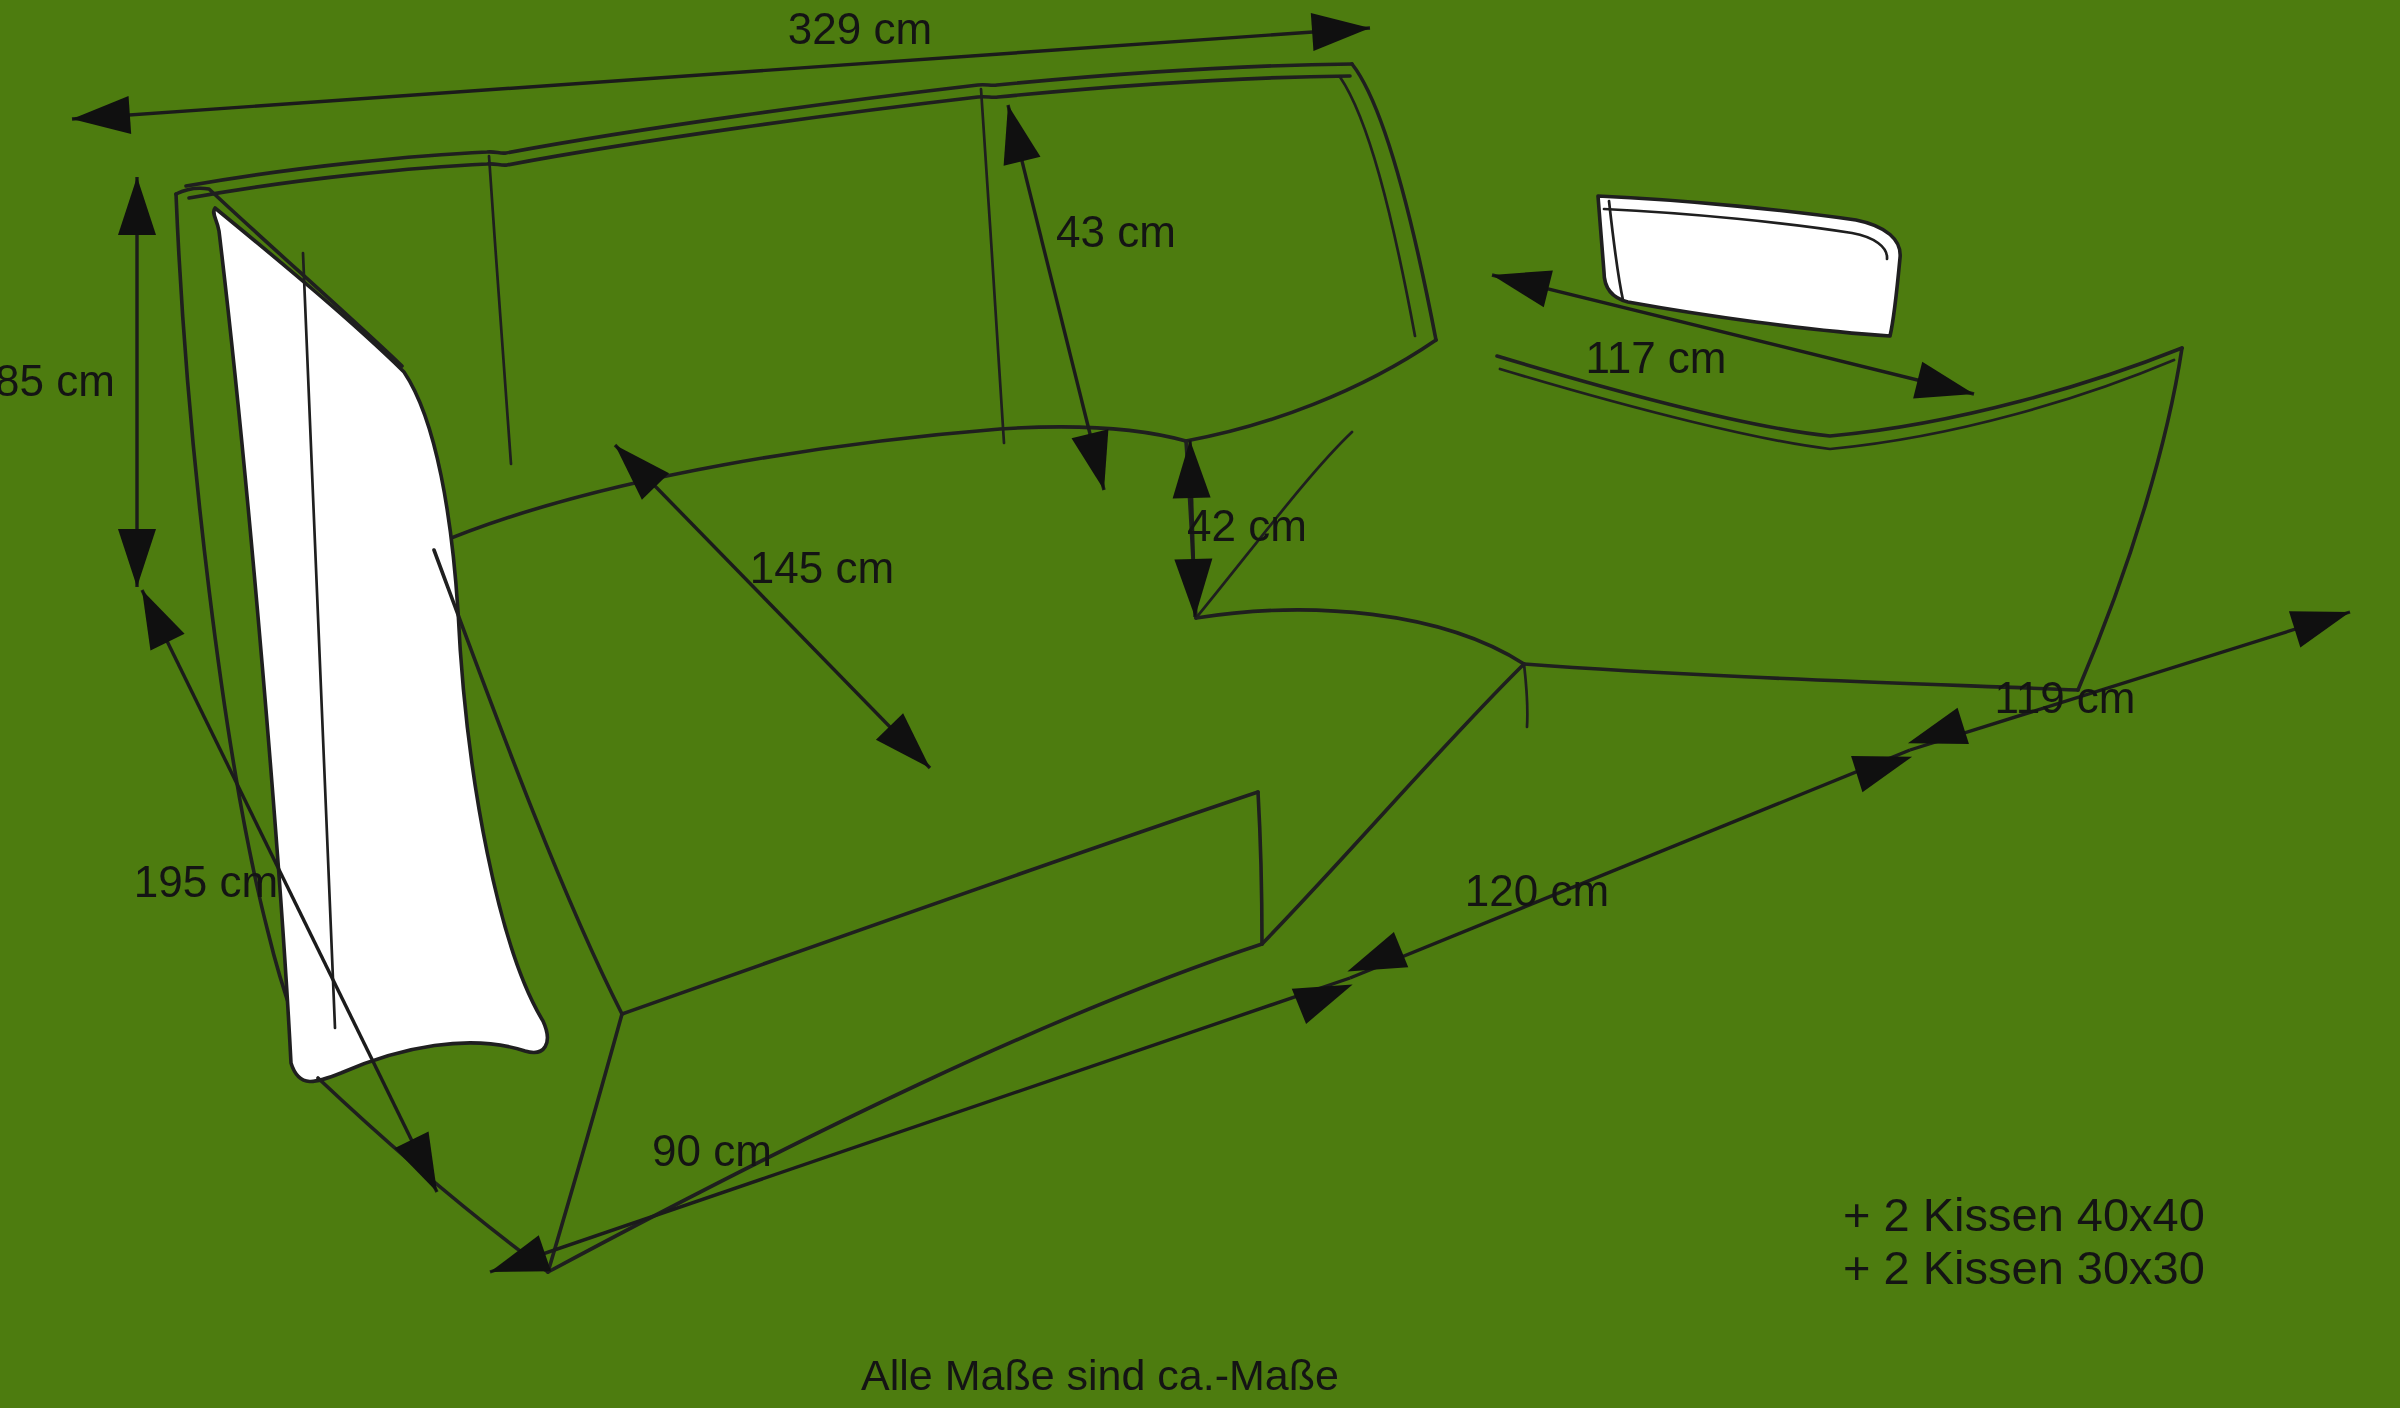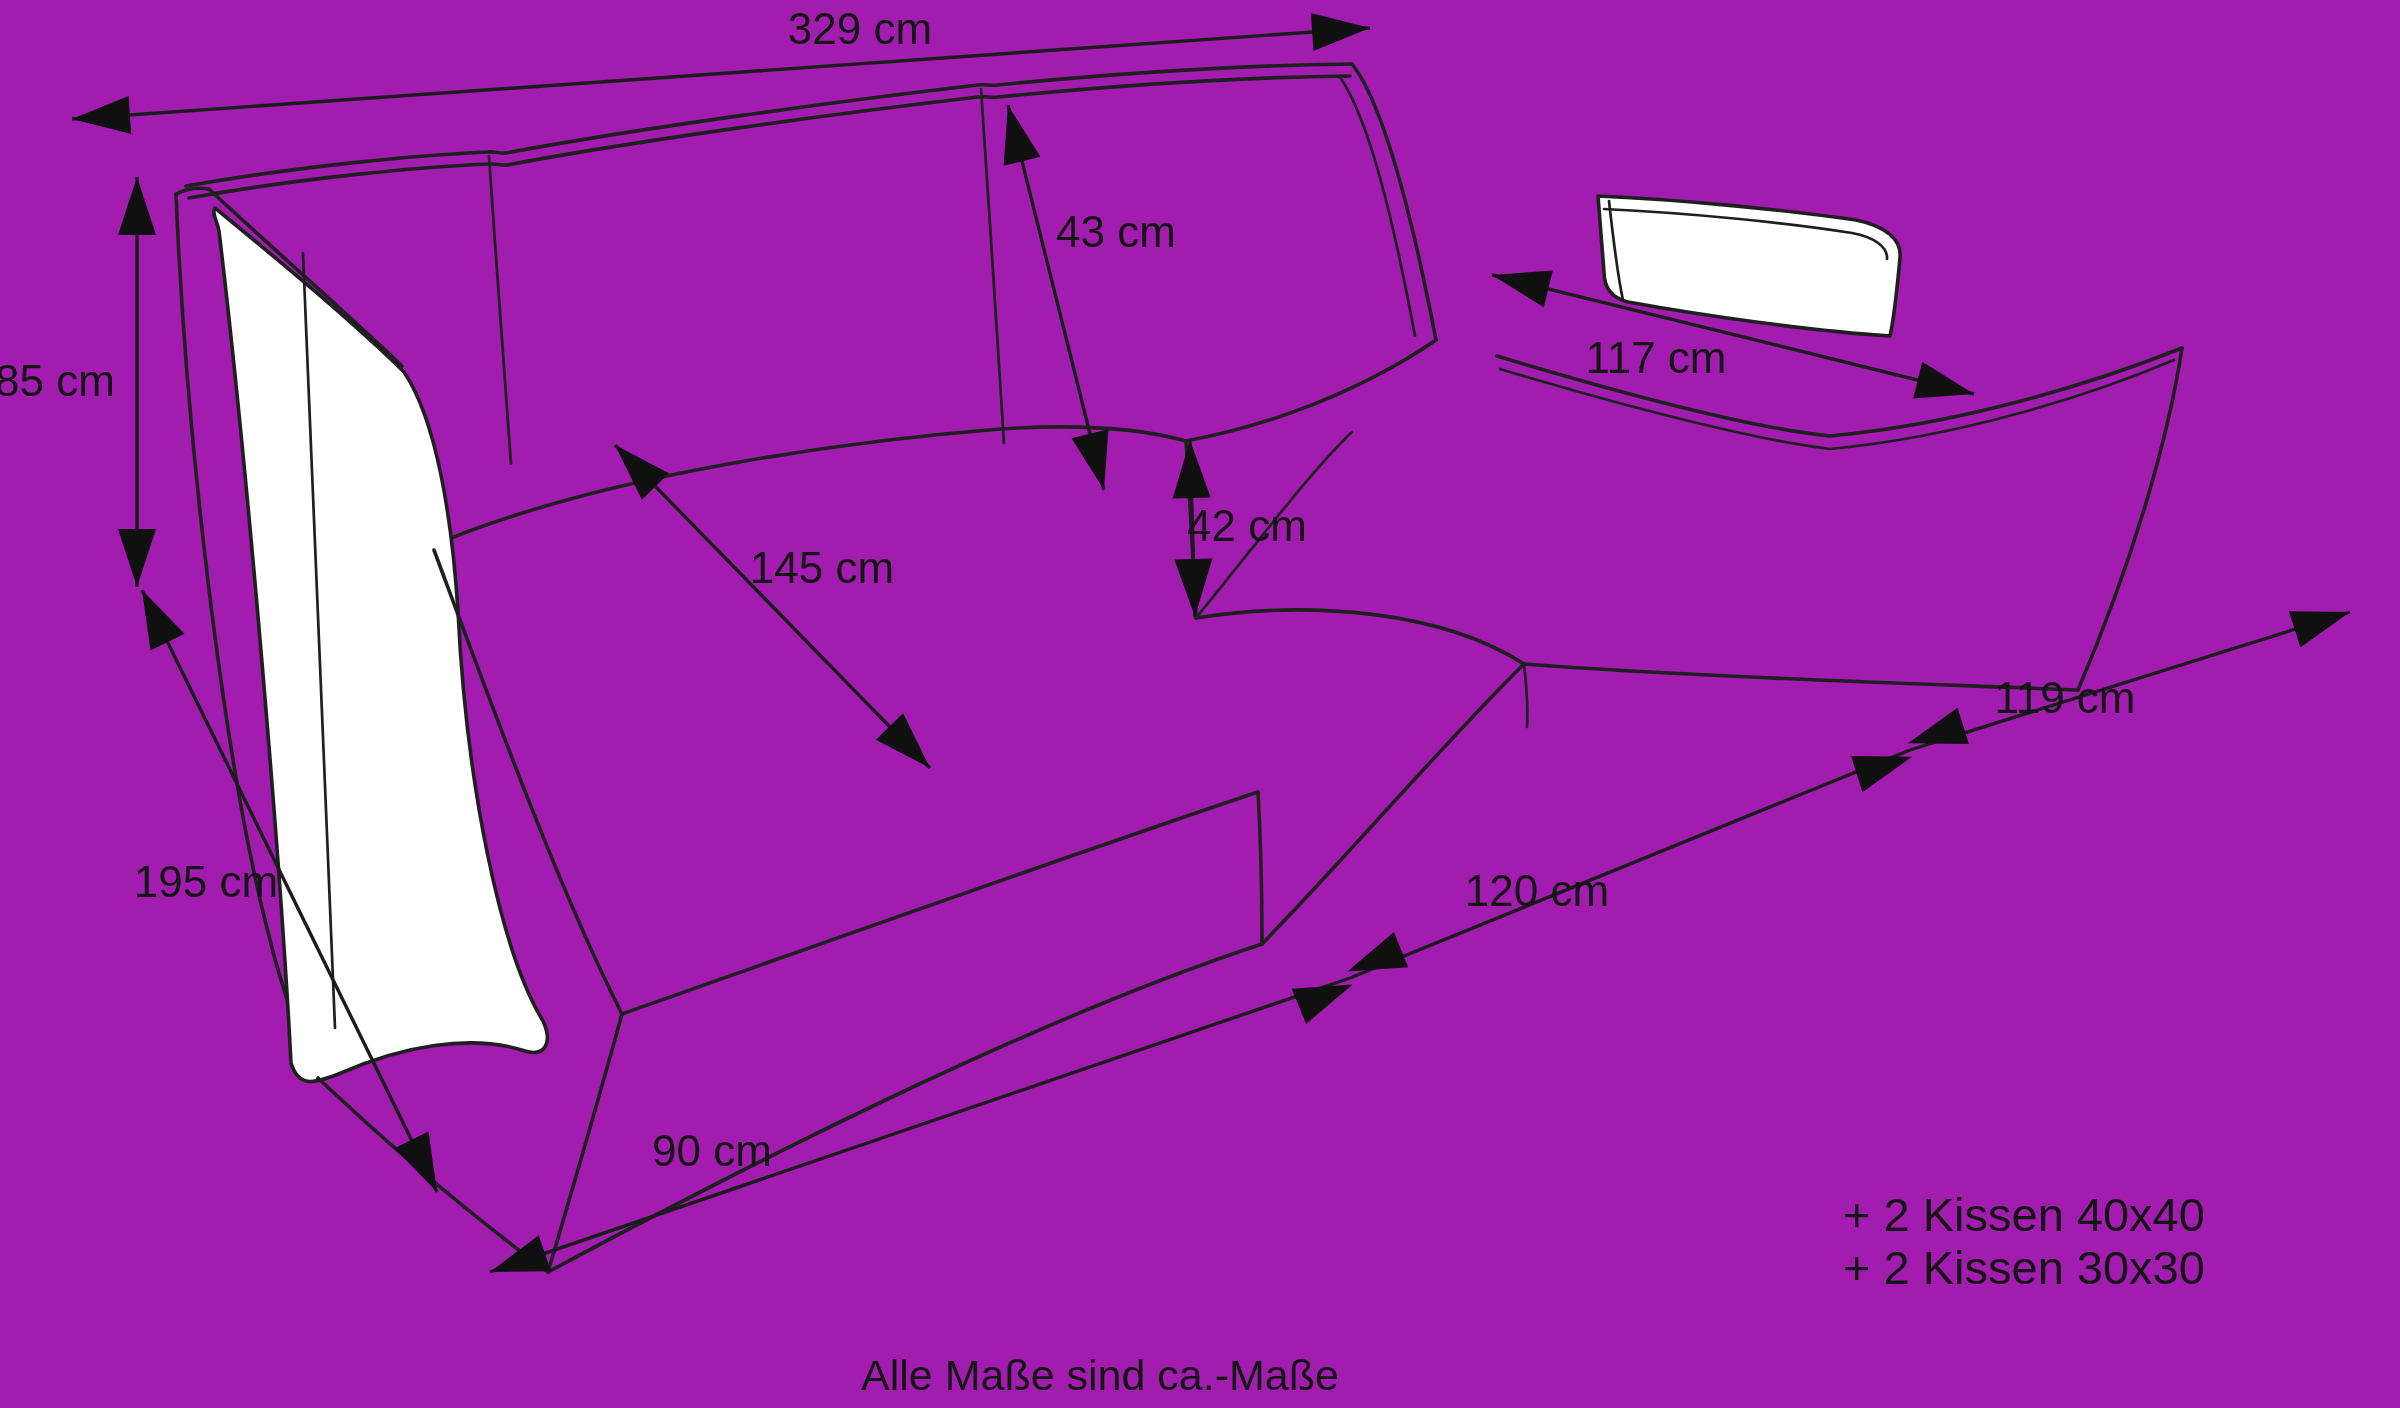--- a/index.html
+++ b/index.html
@@ -1,17 +1,17 @@
 <!DOCTYPE html>
 <html><head>
 <meta charset="utf-8">
 <style>
   html,body{margin:0;padding:0;background:#ffffff;}
   .stage{
-    position:relative;width:2400px;height:1408px;background:#a21caf;overflow:hidden;
+    position:relative;width:2400px;height:1408px;background:#4d7c0f;overflow:hidden;
     font-family:"Liberation Sans",sans-serif;
   }
   svg{position:absolute;left:0;top:0;}
   .sofa path,.sofa line{stroke:#1f1f1f;stroke-width:3.6;fill:none;stroke-linecap:round;stroke-linejoin:round;}
   .sofa .thin{stroke-width:2.7;}
   .sofa .fillw{fill:#ffffff;}
   .dims line{stroke:#1b1b1b;stroke-width:3.4;}
   .dims polygon{fill:#101010;stroke:none;}
   .dims text{fill:#141414;font-size:44px;}
   .notes text{fill:#141414;}

